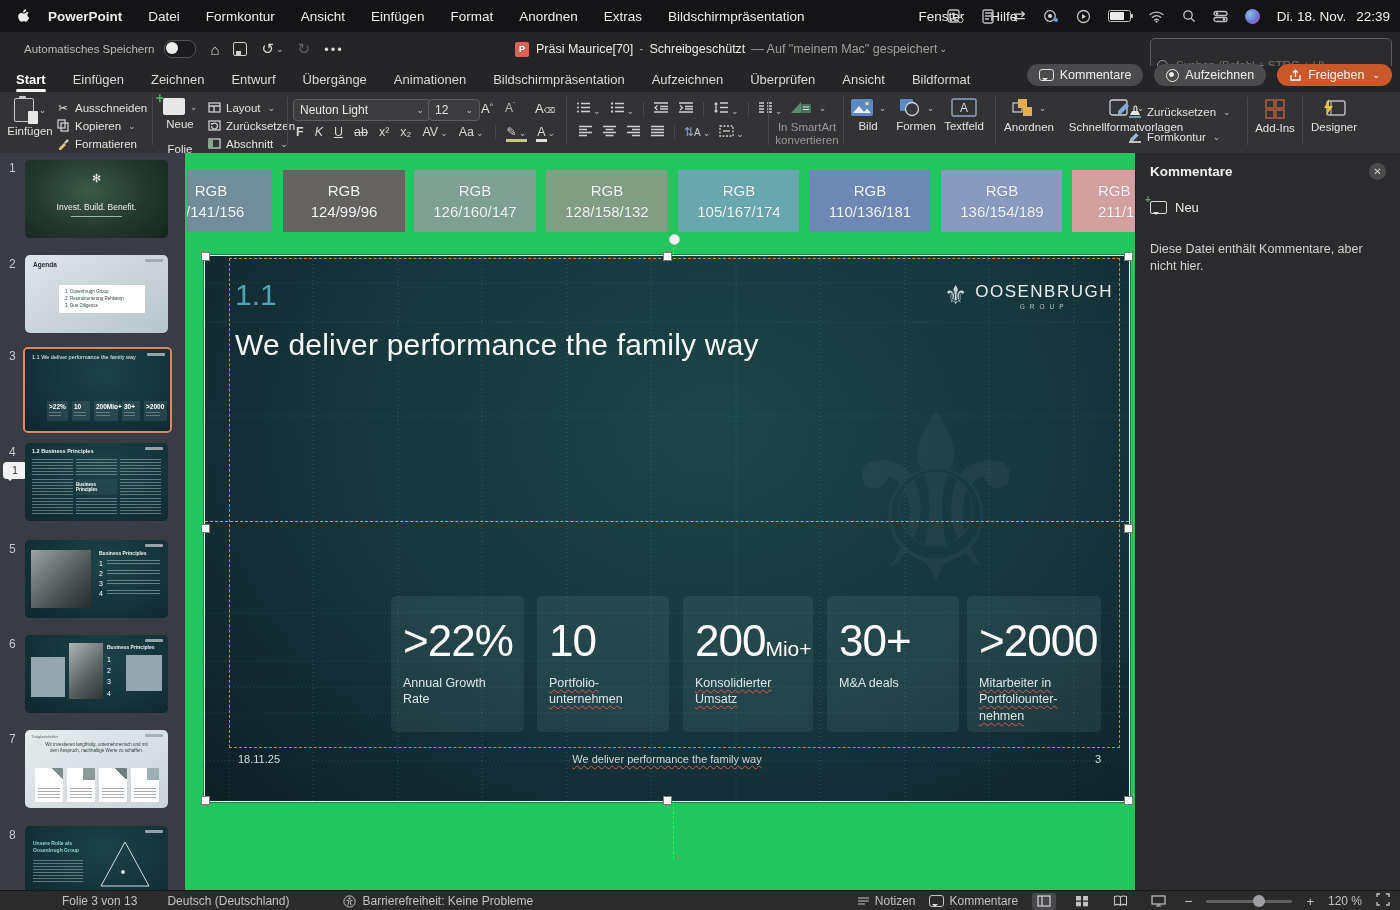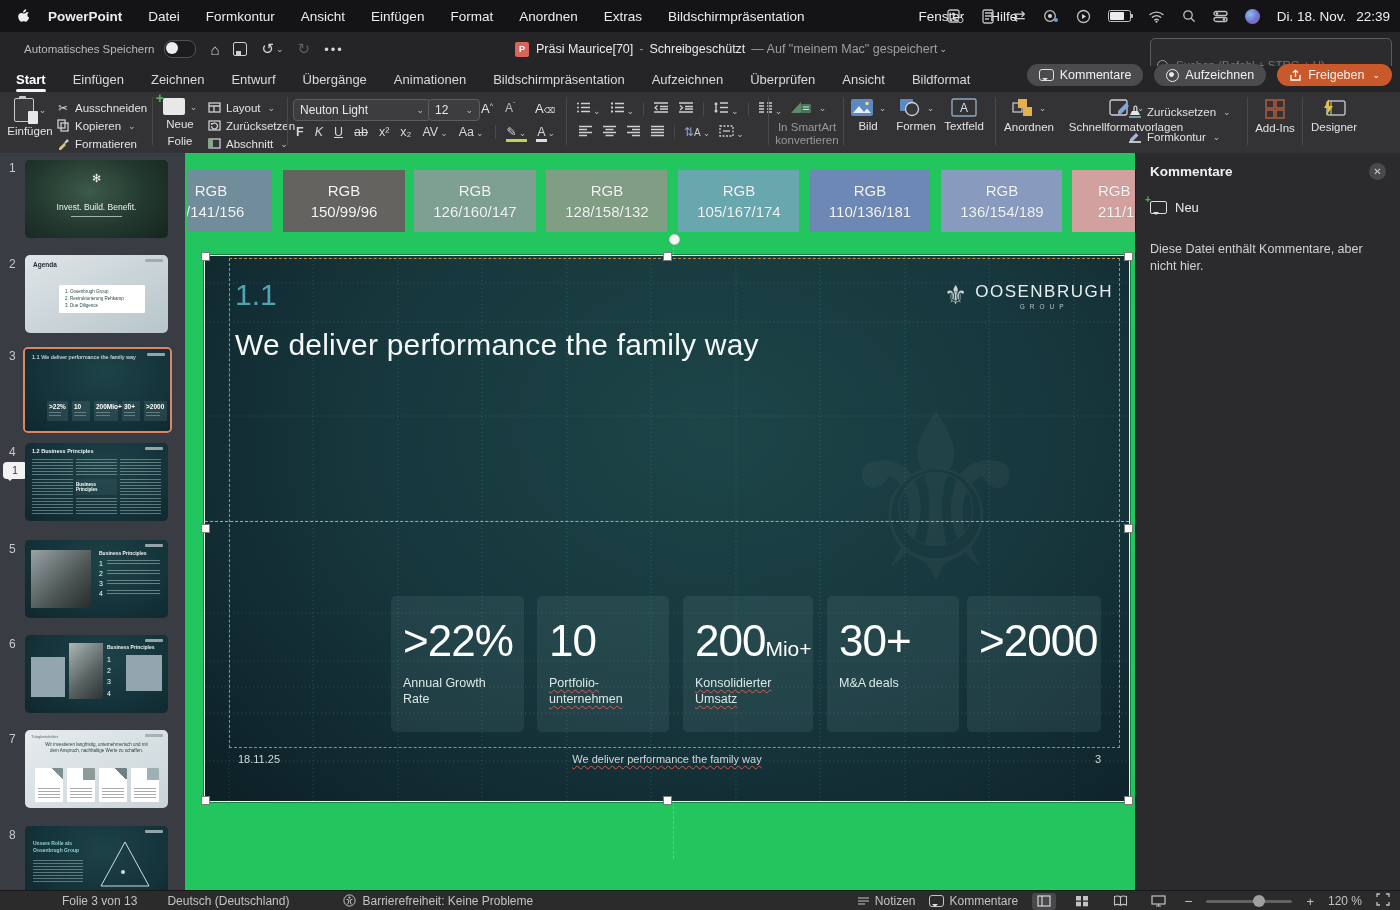--- a/index.html
+++ b/index.html
@@ -117,21 +117,21 @@
   .nb::before{content:"+";position:absolute;left:-6px;top:-8px;color:#62a864;font-size:10px;font-weight:bold;}
   .c-empty{margin-top:26px;font-size:12.5px;color:#d2d2d3;line-height:1.35;}
   
   .statusbar{position:absolute;left:0;top:890px;width:100%;height:20px;background:#2b2b2c;border-top:1px solid #19191a;display:flex;align-items:center;font-size:12px;color:#c3c3c4;}
   .sb-left{display:flex;gap:30px;margin-left:62px;align-items:center;}
   .sb-right{position:absolute;right:10px;display:flex;align-items:center;gap:14px;}
   .viewbtn{width:24px;height:17px;border-radius:3px;display:flex;align-items:center;justify-content:center;}
   .viewbtn.sel{background:#49494c;}
   .zoomtrack{width:86px;height:3px;background:#626266;border-radius:2px;position:relative;}
   .zoomknob{position:absolute;top:-5px;left:54%;width:12px;height:12px;border-radius:50%;background:#a0a0a3;}
-  .acc{display:flex;align-items:flex-start;gap:6px;padding-left:24px;}
+  .acc{display:flex;align-items:flex-end;gap:6px;padding-left:24px;}
   
   .t-bars{background:repeating-linear-gradient(rgba(200,220,218,.75) 0 1px,transparent 1px 3px);}
   .t-bars-d{background:repeating-linear-gradient(rgba(60,70,72,.75) 0 1px,transparent 1px 3px);}
   .mini-logo{position:absolute;right:5px;top:4px;width:18px;height:3px;background:rgba(255,255,255,.55);border-radius:1px;}
 </style>
 </head>
 <body>
 
 <div class="screen">
 
@@ -308,21 +308,21 @@
         </span>
     </div>
     <div class="rsep" style="left:152px"></div>
 
     <div class="bigbtn" style="left:157px;top:6px;width:46px">
       <span style="display:flex;align-items:center;gap:3px">
           <span class="slide-new"></span>
           <span class="caret">⌄</span>
         </span>
       <span class="lbl">Neue</span>
-      <span class="lbl" style="margin-top:4px">Folie</span>
+      <span class="lbl" style="margin-top:12px">Folie</span>
     </div>
     <div class="rowbtns" style="left:207px;top:8px">
       <span class="rowbtn">
           <span class="ic12">
             <svg width="13" height="11" viewBox="0 0 13 11">
               <rect x="1" y="1" width="11" height="9" class="svgic"></rect>
               <path d="M1 4h11M6 4v6" class="svgic"></path>
             </svg>
           </span>
           <span>Layout</span>
@@ -701,21 +701,21 @@
 
       <div class="swatch" style="left:2px;width:85px">
           <div class="inner" style="left: -37px; background: rgb(113, 141, 156);">
             <span>RGB</span>
             <span>1/141/156</span>
           </div>
         </div>
       <div class="swatch" style="left:98px;width:122px">
           <div class="inner" style="background: rgb(101, 99, 96);">
             <span>RGB</span>
-            <span>150/99/96</span>
+            <span>124/99/96</span>
           </div>
         </div>
       <div class="swatch" style="left:229px;width:122px">
           <div class="inner" style="background: rgb(126, 160, 147);">
             <span>RGB</span>
             <span>126/160/147</span>
           </div>
         </div>
       <div class="swatch" style="left:361px;width:121px">
           <div class="inner" style="background: rgb(128, 158, 132);">
@@ -818,20 +818,25 @@
             </div>
         </div>
         <div class="statcard" style="left:622px;width:132px">
           <div class="statval"><span>30+</span><span class="statsuf"></span></div>
           <div class="statcap">
               <span>M&amp;A deals</span>
             </div>
         </div>
         <div class="statcard" style="left:762px;width:134px">
           <div class="statval"><span>&gt;2000</span><span class="statsuf"></span></div>
+          <div class="statcap">
+              <span class="wavy">Mitarbeiter in</span>
+              <span class="wavy">Portfoliounter-</span>
+              <span class="wavy">nehmen</span>
+            </div>
         </div>
 
         <div class="sfooter">
           <span class="fd">18.11.25</span>
           <span class="ft"><span class="wavy">We deliver performance the family way</span></span>
           <span class="fp">3</span>
         </div>
 
         <div class="h" style="left:-4px;top:-4px"></div>
         <div class="h" style="left:458px;top:-4px"></div>

